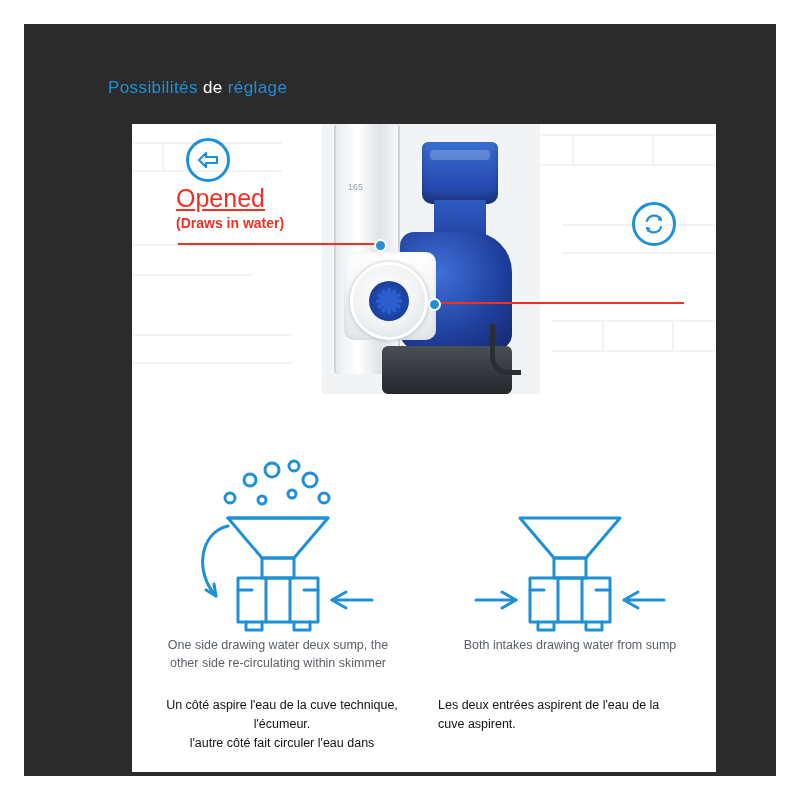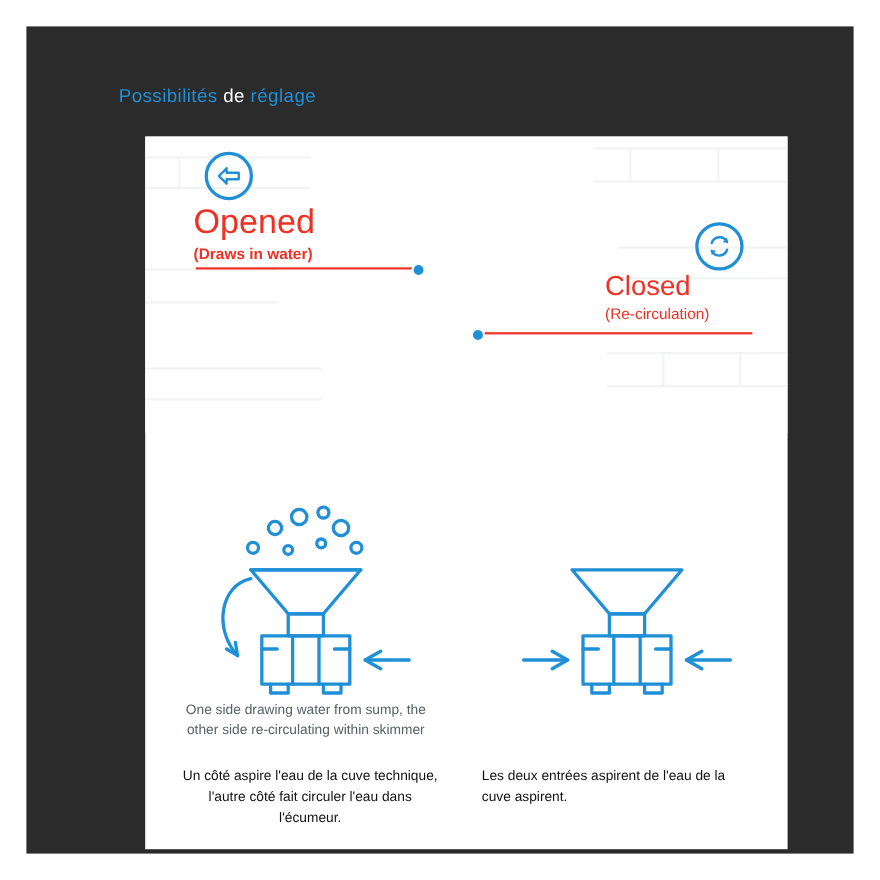--- a/index.html
+++ b/index.html
@@ -213,21 +213,21 @@
   .icon-opened { left: 54px; top: 14px; }
   .icon-closed { left: 500px; top: 78px; }
 
   .label-opened {
     position: absolute;
     left: 44px;
     top: 60px;
     color: #ee3124;
     white-space: nowrap;
   }
-  .label-opened .big { font-size: 31px; }
+  .label-opened .big { font-size: 25px; text-decoration: underline; }
   .label-opened .small { font-size: 14px; display: block; margin-top: 2px; font-weight: bold; }
 
   .label-closed {
     position: absolute;
     left: 418px;
     top: 122px;
     color: #ee3124;
     white-space: nowrap;
     text-align: left;
   }
@@ -345,20 +345,39 @@
           <div class="bg-line" style="left:440px;top:10px;width:2px;height:30px;"></div>
           <div class="bg-line" style="left:520px;top:10px;width:2px;height:30px;"></div>
           <div class="bg-line" style="left:430px;top:100px;width:154px;height:2px;"></div>
           <div class="bg-line" style="left:430px;top:128px;width:154px;height:2px;"></div>
           <div class="bg-line" style="left:420px;top:196px;width:164px;height:2px;"></div>
           <div class="bg-line" style="left:420px;top:226px;width:164px;height:2px;"></div>
           <div class="bg-line" style="left:470px;top:196px;width:2px;height:30px;"></div>
           <div class="bg-line" style="left:540px;top:196px;width:2px;height:30px;"></div>
         </div>
 
+        <div class="photo-center">
+          <div class="tube"></div>
+          <div class="tube-mark">165</div>
+          <div class="blue-cap"></div>
+          <div class="blue-neck"></div>
+          <div class="blue-body"></div>
+          <div class="white-housing"></div>
+          <div class="impeller">
+            <div class="impeller-hub"></div>
+            <div class="blade" style="transform:rotate(0deg) translateY(-0px);"></div>
+            <div class="blade" style="transform:rotate(30deg);"></div>
+            <div class="blade" style="transform:rotate(60deg);"></div>
+            <div class="blade" style="transform:rotate(90deg);"></div>
+            <div class="blade" style="transform:rotate(120deg);"></div>
+            <div class="blade" style="transform:rotate(150deg);"></div>
+          </div>
+          <div class="dark-base"></div>
+          <div class="cable"></div>
+        </div>
 
         <div class="icon-circle icon-opened">
           <svg width="22" height="18" viewBox="0 0 22 18" aria-hidden="true">
             <path d="M20 6 H9 V2 L2 9 L9 16 V12 H20 Z" fill="none" stroke="#1f8fd6" stroke-width="2.2" stroke-linejoin="round"></path>
           </svg>
         </div>
 
         <div class="icon-circle icon-closed">
           <svg width="24" height="24" viewBox="0 0 24 24" aria-hidden="true">
             <path d="M5 9 A7.5 7.5 0 0 1 19 8" fill="none" stroke="#1f8fd6" stroke-width="2.2" stroke-linecap="round"></path>
@@ -366,24 +385,20 @@
             <path d="M19 4 L19.6 8.6 L15 8.2 Z" fill="#1f8fd6"></path>
             <path d="M5 20 L4.4 15.4 L9 15.8 Z" fill="#1f8fd6"></path>
           </svg>
         </div>
 
         <div class="label-opened">
           <span class="big">Opened</span>
           <span class="small">(Draws in water)</span>
         </div>
 
-        <div class="label-closed">
-          <span class="big">Closed</span>
-          <span class="small">(Re-circulation)</span>
-        </div>
 
         <div class="lead lead-left"></div>
         <div class="lead lead-right"></div>
         <div class="dot dot-left"></div>
         <div class="dot dot-right"></div>
       </div>
 
 
       <div class="diagrams">
 
@@ -416,21 +431,21 @@
               <path d="M152 168 V176 H168 V168"></path>
 
               <path d="M86 72 C58 78 52 118 74 142"></path>
               <path d="M74 142 L64 136 M74 142 L72 130" stroke-width="3"></path>
 
               <path d="M230 146 H190"></path>
               <path d="M190 146 L204 138 M190 146 L204 154"></path>
             </g>
           </svg>
           <div class="diag-caption">
-            <div>One side drawing water from sump, the</div>
+            <div>One side drawing water deux sump, the</div>
             <div>other side re-circulating within skimmer</div>
           </div>
         </div>
 
         <div class="diagram right">
           <svg width="272" height="180" viewBox="0 0 272 180" aria-hidden="true">
             <g fill="none" stroke="#1f8fd6" stroke-width="3" stroke-linecap="round" stroke-linejoin="round">
               <path d="M86 64 H186 L152 104 H120 Z"></path>
               <path d="M120 104 H152 V124 H120 Z"></path>
               <path d="M96 124 H176 V168 H96 Z"></path>
@@ -441,27 +456,31 @@
               <path d="M104 168 V176 H120 V168"></path>
               <path d="M152 168 V176 H168 V168"></path>
 
               <path d="M42 146 H82"></path>
               <path d="M82 146 L68 138 M82 146 L68 154"></path>
 
               <path d="M230 146 H190"></path>
               <path d="M190 146 L204 138 M190 146 L204 154"></path>
             </g>
           </svg>
+          <div class="diag-caption">
+            <div>Both intakes drawing water from sump</div>
+            <div></div>
+          </div>
         </div>
       </div>
 
       <div class="fr-block fr-left">
         <div>Un côté aspire l'eau de la cuve technique,</div>
+        <div>l'écumeur.</div>
         <div>l'autre côté fait circuler l'eau dans</div>
-        <div>l'écumeur.</div>
       </div>
 
       <div class="fr-block fr-right">
         <div>Les deux entrées aspirent de l'eau de la</div>
         <div>cuve aspirent.</div>
       </div>
 
     </div>
   </div>
 </div>

